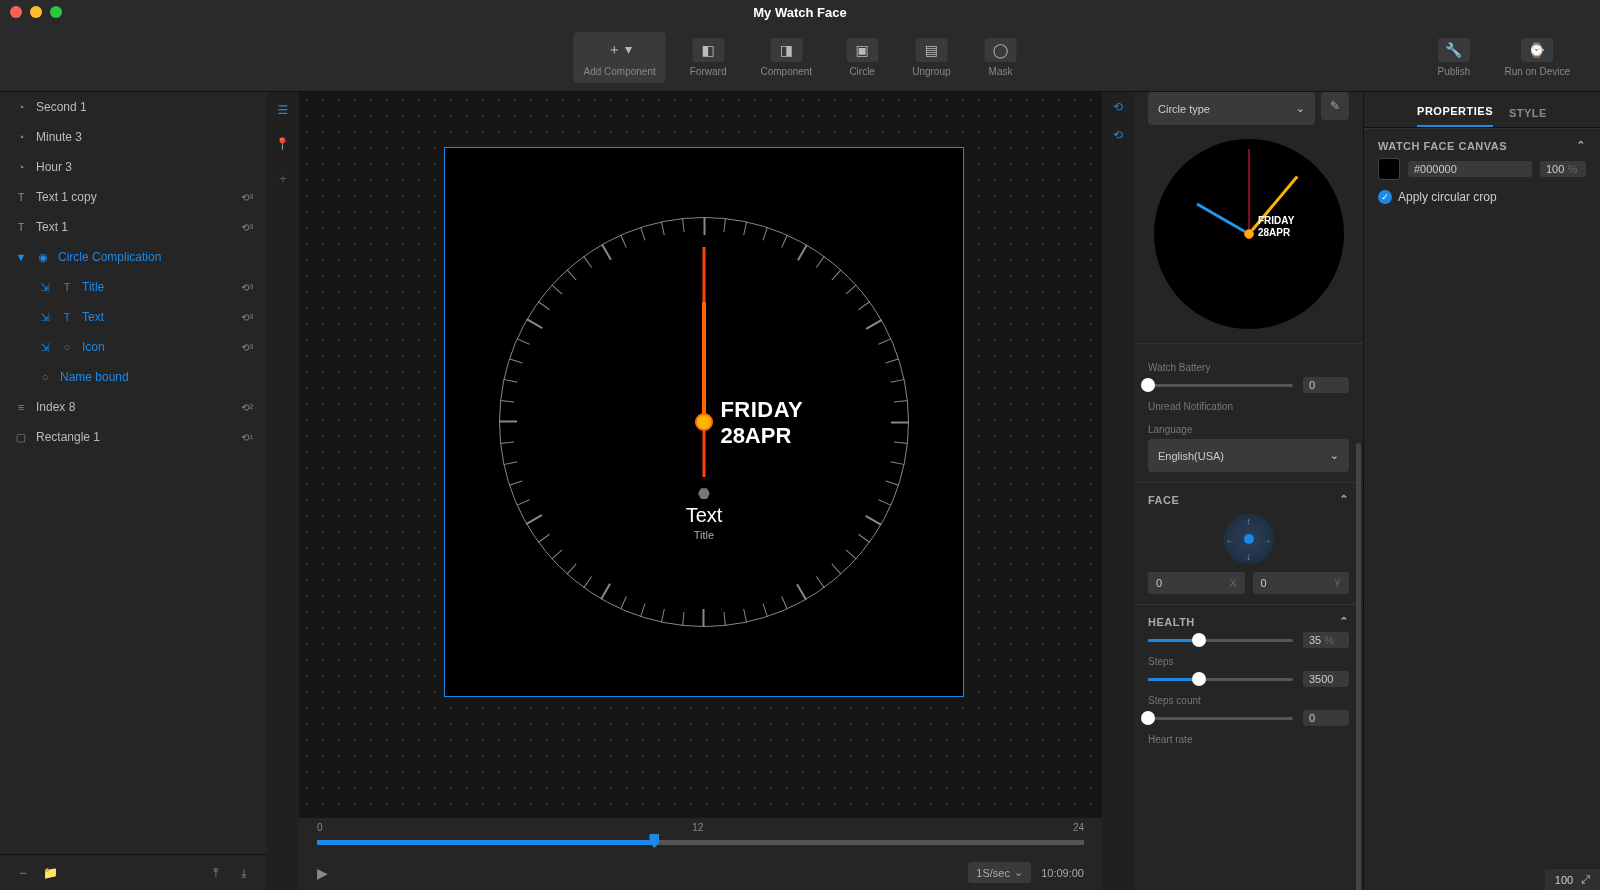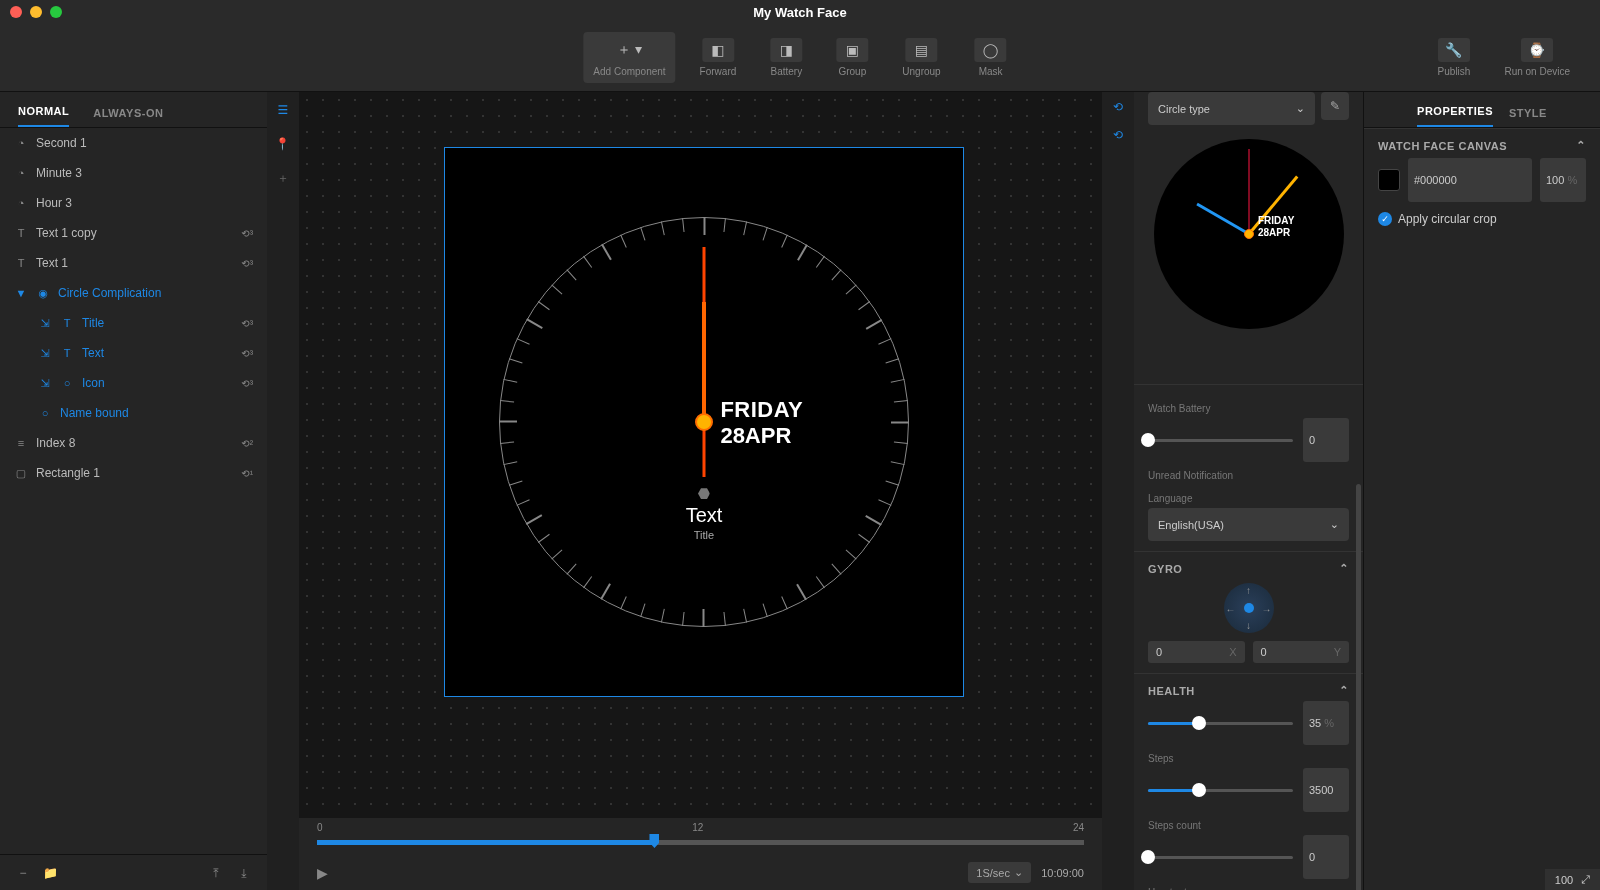--- a/index.html
+++ b/index.html
@@ -89,21 +89,21 @@
 .pv-s { width:1px; height:85px; background:#ff1744; transform: translate(-50%,-100%) rotate(0deg); transform-origin: 50% 100%; }
 .pv-hub { position:absolute; left:50%; top:50%; width:10px; height:10px; background:#ffb300; border-radius:50%; transform:translate(-50%,-50%); border:1px solid #ff6d00; }
 .pv-day { position:absolute; left:55%; top:40%; color:#fff; font-size:10px; font-weight:700; line-height:1.2; }
 .section { padding: 10px 14px; border-top:1px solid #333; }
 .sec-title { font-size:11px; color:#aaa; font-weight:600; letter-spacing:0.5px; display:flex; justify-content:space-between; align-items:center; }
 .field-lbl { font-size:10px; color:#777; margin-top:8px; }
 .slider-row { display:flex; align-items:center; gap:10px; margin-top:4px; }
 .slider { flex:1; height:3px; background:#555; position:relative; border-radius:2px; }
 .slider .sfill { position:absolute; left:0; top:0; height:3px; background:#1e88e5; border-radius:2px; }
 .slider .knob { position:absolute; top:50%; width:14px; height:14px; background:#fff; border-radius:50%; transform:translate(-50%,-50%); }
-.val-box { width:46px; background:#3a3a3a; border-radius:3px; padding:16px 6px; font-size:11px; color:#ccc; text-align:left; }
+.val-box { width:46px; background:#3a3a3a; border-radius:3px; padding:2px 6px; font-size:11px; color:#ccc; text-align:left; }
 .gyro-ctrl { width:50px; height:50px; margin:8px auto; background:radial-gradient(circle,#2a3f5a 0%,#1a2a3a 100%); border-radius:50%; position:relative; }
 .gyro-ctrl .dot { position:absolute; left:50%; top:50%; width:10px; height:10px; background:#1e88e5; border-radius:50%; transform:translate(-50%,-50%); }
 .gyro-arrow { position:absolute; color:#999; font-size:10px; }
 .xy-row { display:flex; gap:8px; margin-top:8px; }
 .xy-box { flex:1; background:#3a3a3a; border-radius:3px; padding:5px 8px; display:flex; justify-content:space-between; font-size:11px; }
 .xy-box .k { color:#666; }
 .props-panel { width:236px; background:#252525; display:flex; flex-direction:column; }
 .props-tabs { display:flex; height:36px; align-items:flex-end; justify-content:center; gap:16px; border-bottom:1px solid #111; }
 .swatch-row { display:flex; gap:8px; align-items:center; margin-top:6px; }
 .swatch { width:22px; height:22px; background:#000; border:1px solid #444; border-radius:3px; }
@@ -129,25 +129,25 @@
     <div class="toolbar-btn add">
       <div class="icn">＋ ▾</div>
         <span>Add Component</span>
     </div>
     <div class="toolbar-btn">
         <div class="icn">◧</div>
         <span>Forward</span>
       </div>
     <div class="toolbar-btn">
         <div class="icn">◨</div>
-        <span>Battery</span>
+        <span>Component</span>
       </div>
     <div class="toolbar-btn">
         <div class="icn">▣</div>
-        <span>Group</span>
+        <span>Circle</span>
       </div>
     <div class="toolbar-btn">
         <div class="icn">▤</div>
         <span>Ungroup</span>
       </div>
     <div class="toolbar-btn">
         <div class="icn">◯</div>
         <span>Mask</span>
       </div>
   </div>
@@ -158,24 +158,20 @@
       </div>
     <div class="toolbar-btn">
         <div class="icn">⌚</div>
         <span>Run on Device</span>
       </div>
   </div>
 </div>
 
 <div class="main">
   <div class="left-panel">
-    <div class="tabs">
-      <div class="tab active">NORMAL</div>
-      <div class="tab">ALWAYS-ON</div>
-    </div>
     <div class="layer-list">
       <div class="layer-item">
           <span class="li-icon">◔</span>
           <span>Second 1</span>
         </div>
       <div class="layer-item">
           <span class="li-icon">◔</span>
           <span>Minute 3</span>
         </div>
       <div class="layer-item">
@@ -377,41 +373,41 @@
       <div class="preview-watch">
         <div class="pv-hand pv-h"></div>
         <div class="pv-hand pv-m"></div>
         <div class="pv-hand pv-s"></div>
         <div class="pv-hub"></div>
         <div class="pv-day">
             <div>FRIDAY</div>
             <div>28APR</div>
           </div>
       </div>
-      <div style="position:relative; flex:1; overflow:hidden;margin-top:41px;">
+      <div style="position:relative; flex:1; overflow:hidden;">
         <div class="scrollhint"></div>
         <div class="section">
           <div class="field-lbl">Watch Battery</div>
           <div class="slider-row">
             <div class="slider">
                 <div class="sfill" style="width:0%"></div>
                 <div class="knob" style="left:0%"></div>
               </div>
             <div class="val-box">0</div>
           </div>
           <div class="field-lbl">Unread Notification</div>
           <div class="field-lbl" style="margin-top:12px">Language</div>
           <div class="select-box" style="margin-top:4px">
               <span>English(USA)</span>
               <span>⌄</span>
             </div>
         </div>
         <div class="section">
           <div class="sec-title">
-              <span>GYRO</span>
+              <span>FACE</span>
               <span>⌃</span>
             </div>
           <div class="gyro-ctrl">
             <div class="dot"></div>
             <div class="gyro-arrow" style="left:50%;top:2px;transform:translateX(-50%)">↑</div>
             <div class="gyro-arrow" style="left:50%;bottom:2px;transform:translateX(-50%)">↓</div>
             <div class="gyro-arrow" style="top:50%;left:2px;transform:translateY(-50%)">←</div>
             <div class="gyro-arrow" style="top:50%;right:2px;transform:translateY(-50%)">→</div>
           </div>
           <div class="xy-row">

